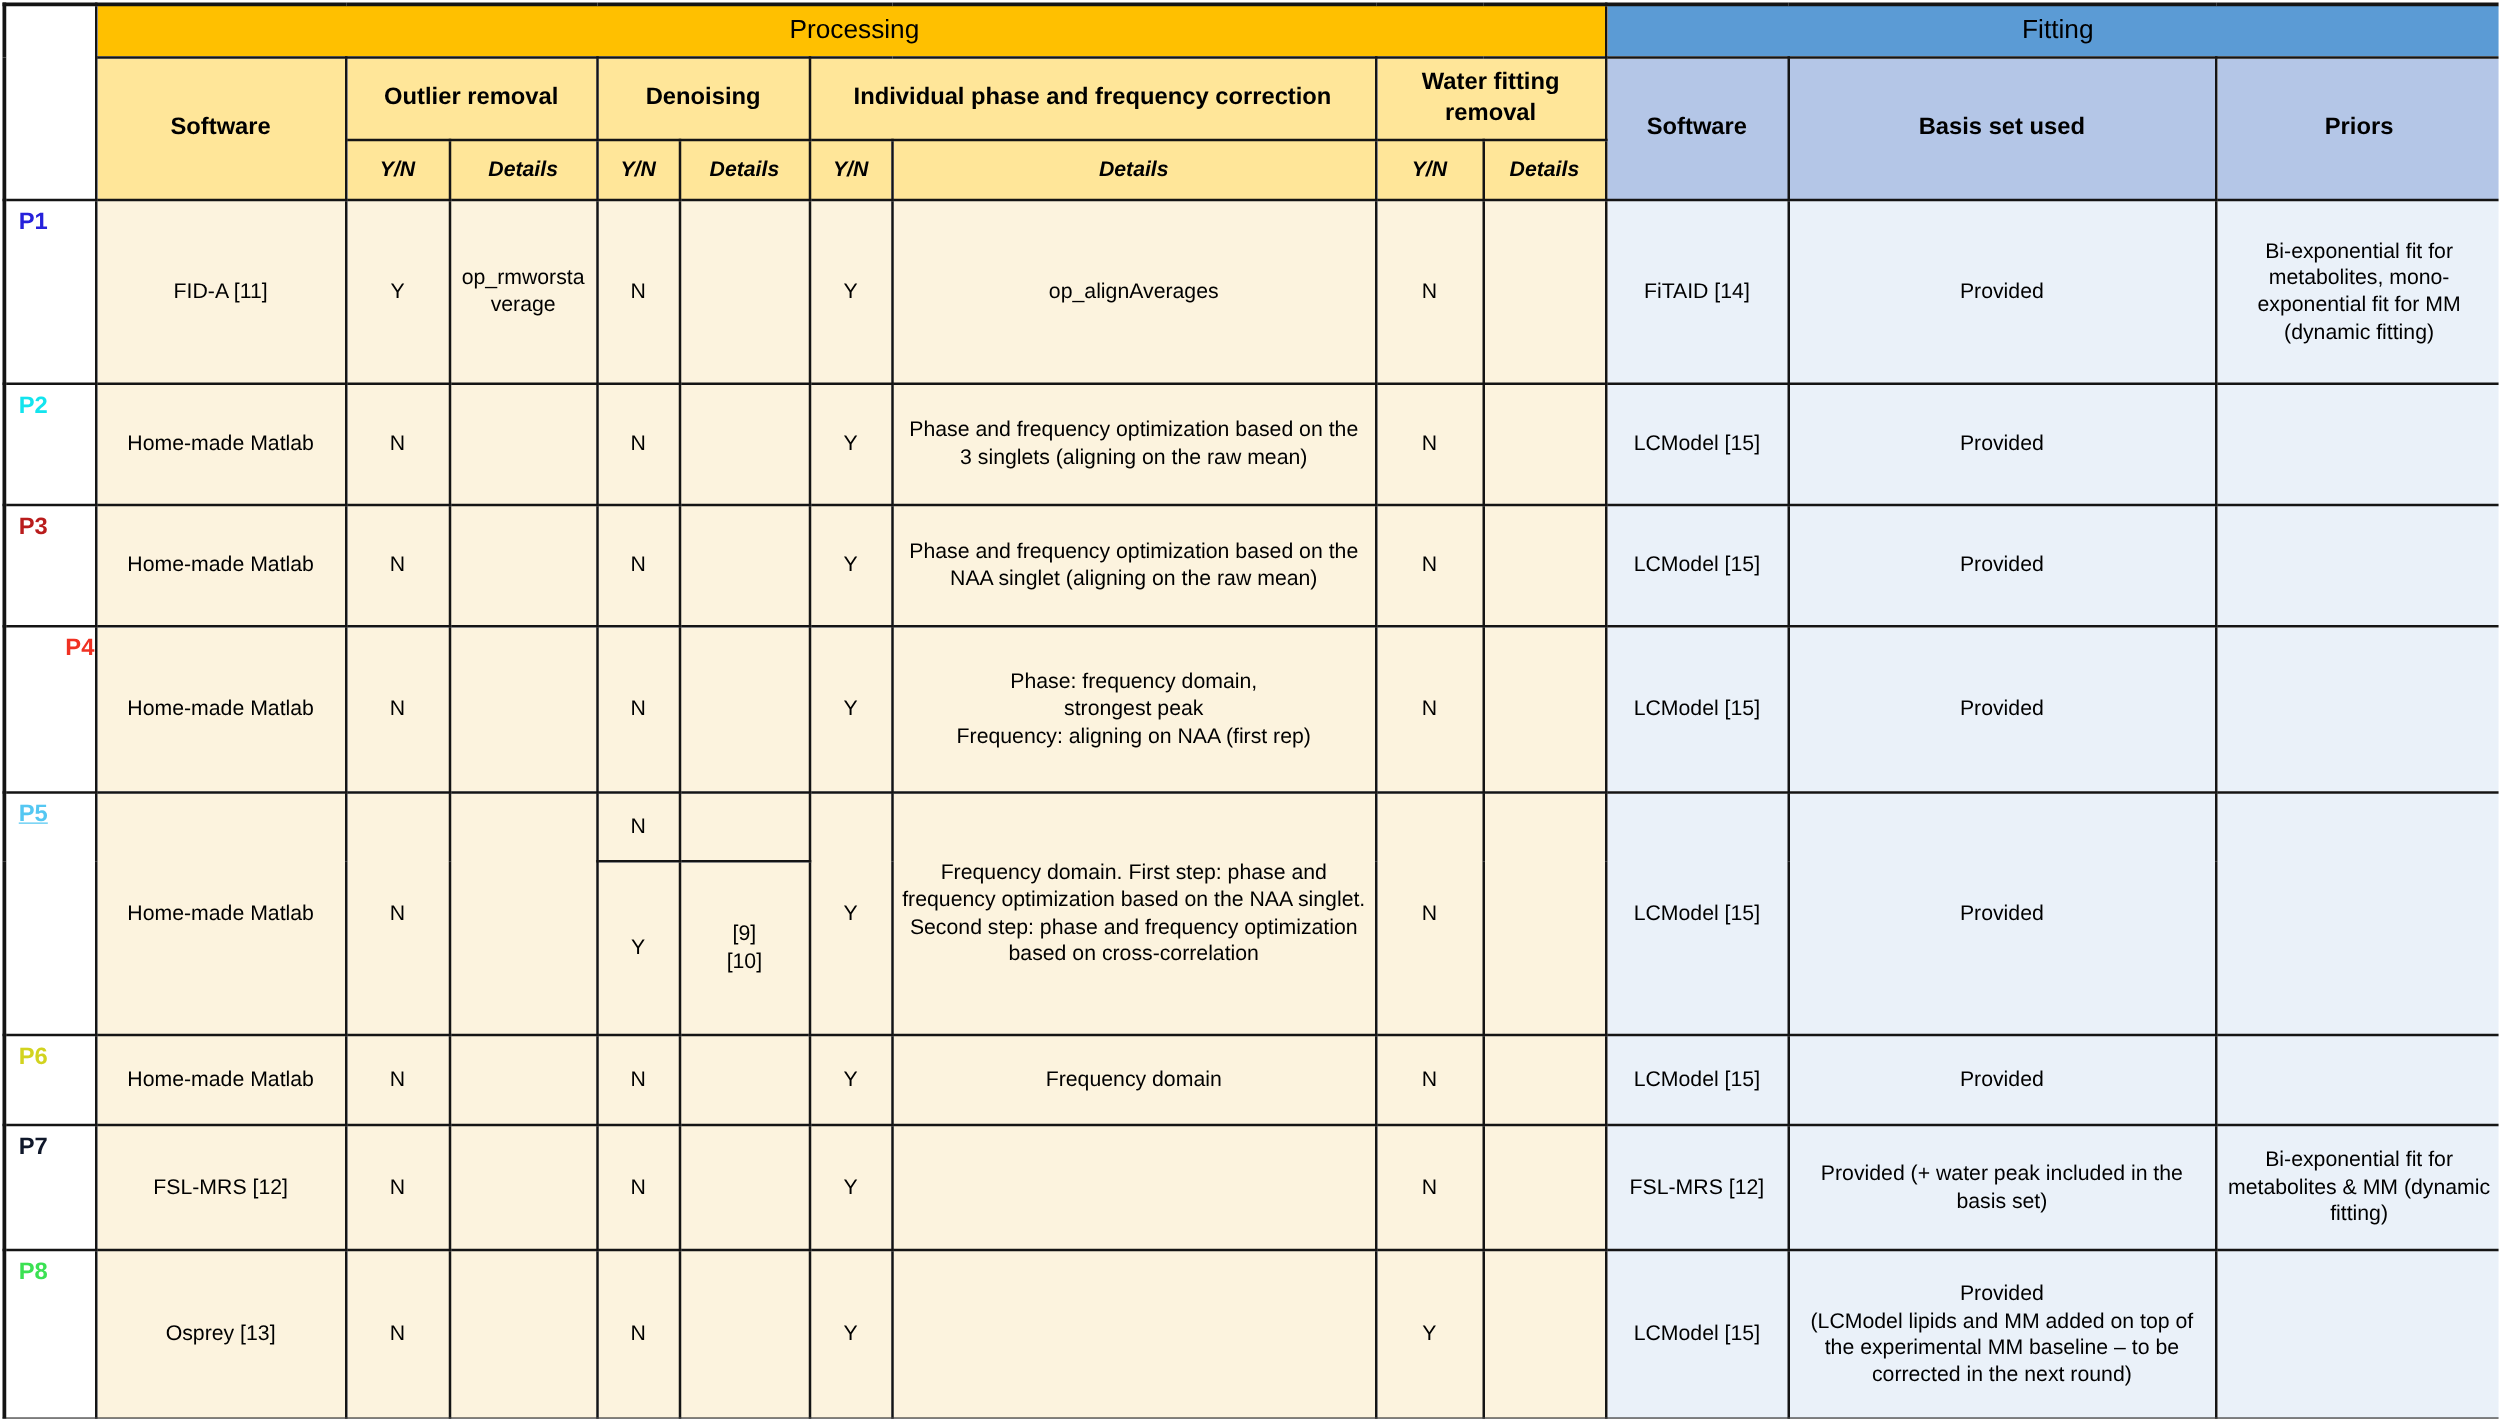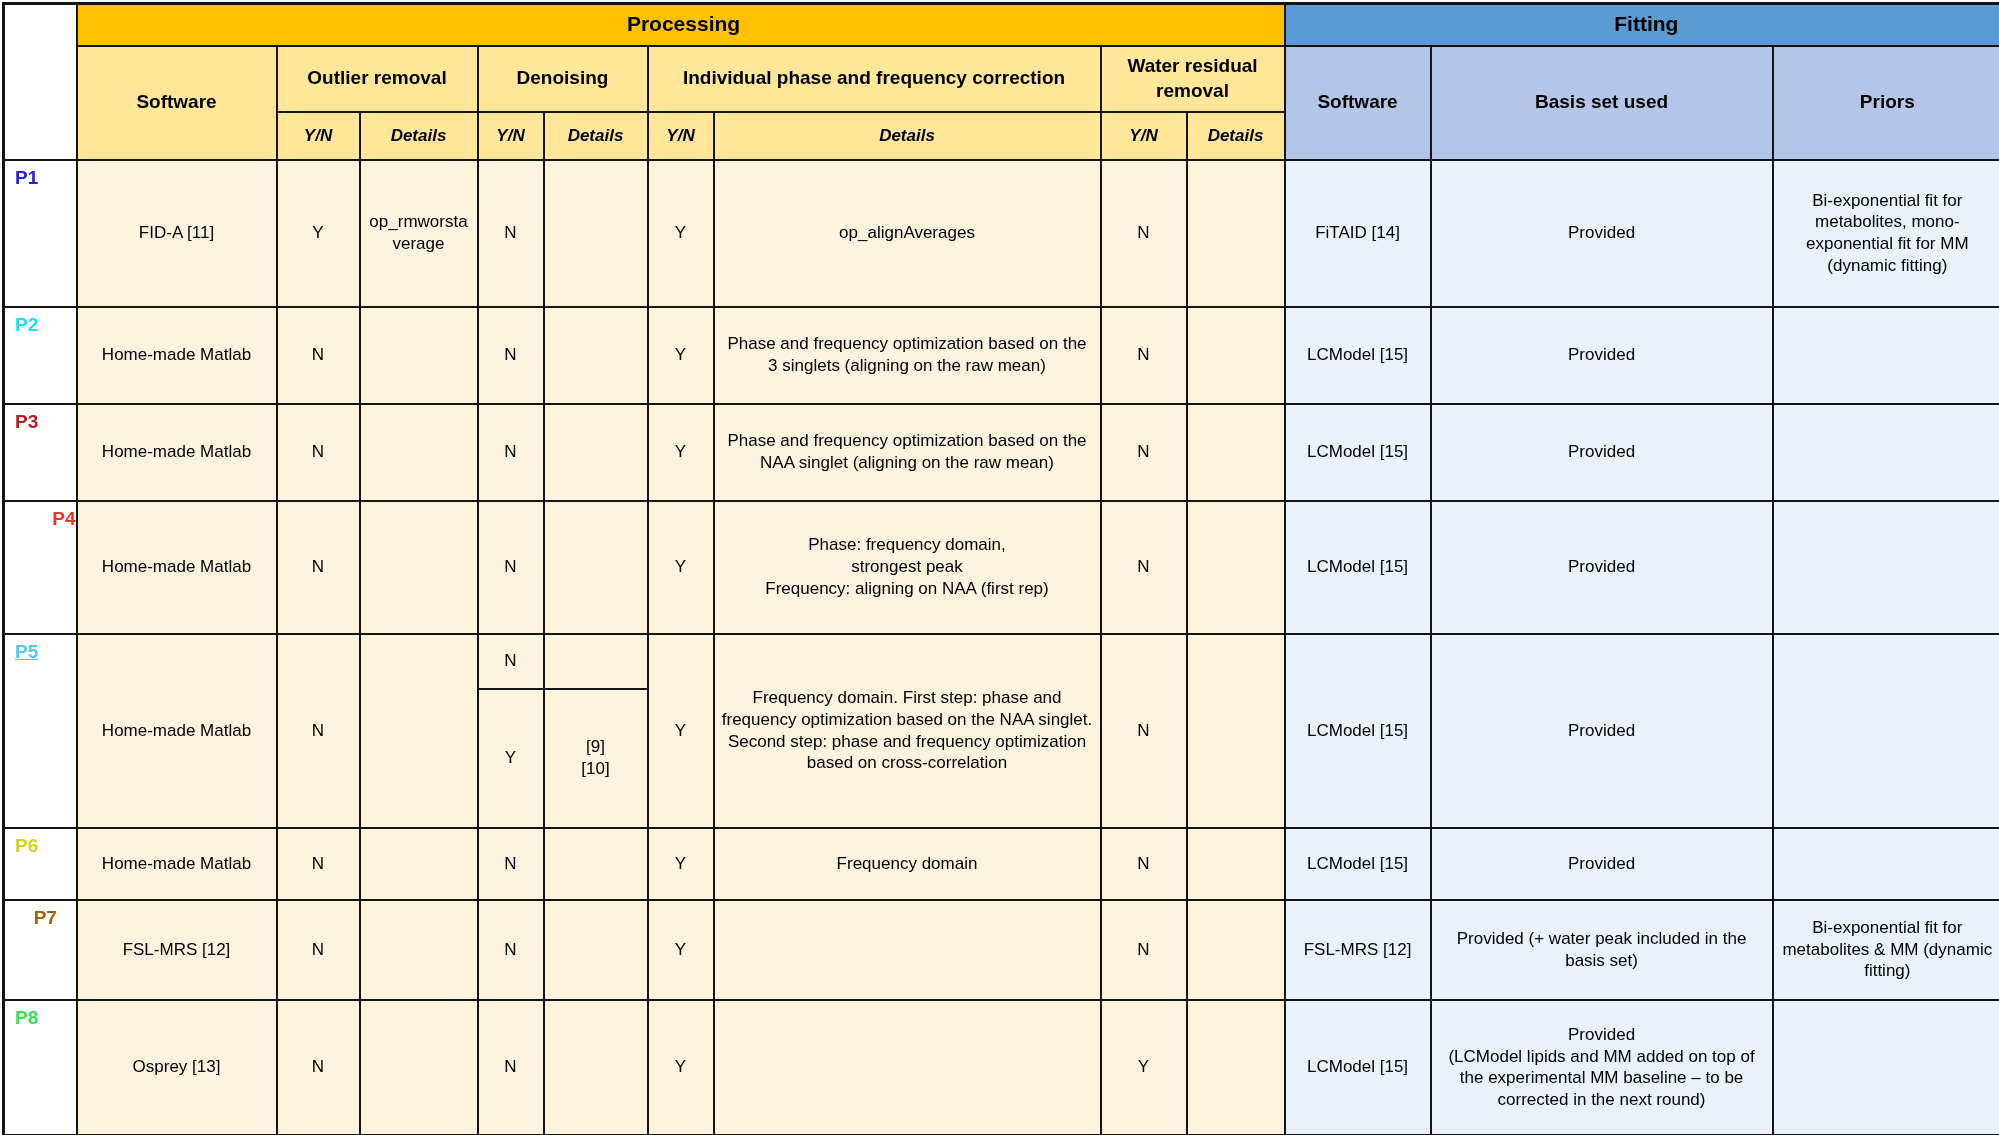--- a/index.html
+++ b/index.html
@@ -5,21 +5,21 @@
   html,body{margin:0;padding:0;background:#ffffff;color:#000;
     font-family:"Liberation Sans","DejaVu Sans",sans-serif;}
   .wrap{width:1999px;height:1135px;overflow:hidden;background:#fff;}
   table{border-collapse:collapse;table-layout:fixed;width:1993px;
     margin:2px 0 0 2px;border:3px solid var(--border-color,#141414);}
   td,th{border:2px solid var(--border-color,#141414);
     text-align:center;vertical-align:middle;
     padding:2px 6px;white-space:pre-line;line-height:1.28;
     font-size:17px;font-weight:normal;overflow:hidden;}
   
-  th.sec{font-size:21px;font-weight:bold;padding-left:12px;}
+  th.sec{font-size:21px;font-weight:normal;padding-left:12px;}
   th.sec-proc{background:var(--processing-header-bg,#FFC000);}
   th.sec-fit{background:var(--fitting-header-bg,#5B9BD5);}
   
   th.hy{background:var(--processing-subheader-bg,#FFE699);font-size:19px;font-weight:bold;}
   th.hb{background:var(--fitting-subheader-bg,#B4C6E7);font-size:19px;font-weight:bold;}
   th.yn{background:var(--processing-subheader-bg,#FFE699);
     font-size:17px;font-weight:bold;font-style:italic;}
   
   td.pc{background:var(--processing-cell-bg,#FCF3DE);}
   td.fc{background:var(--fitting-cell-bg,#EAF1F9);}
@@ -52,21 +52,21 @@
     <tr style="height:42px">
       <th class="corner" rowspan="3"></th>
       <th class="sec sec-proc" colspan="9">Processing</th>
       <th class="sec sec-fit" colspan="3">Fitting</th>
     </tr>
     <tr style="height:66px">
       <th class="hy" rowspan="2">Software</th>
       <th class="hy" colspan="2">Outlier removal</th>
       <th class="hy" colspan="2">Denoising</th>
       <th class="hy" colspan="2">Individual phase and frequency correction</th>
-      <th class="hy" colspan="2">Water residual removal</th>
+      <th class="hy" colspan="2">Water fitting removal</th>
       <th class="hb" rowspan="2">Software</th>
       <th class="hb" rowspan="2">Basis set used</th>
       <th class="hb" rowspan="2">Priors</th>
     </tr>
     <tr style="height:48px">
       <th class="yn">Y/N</th>
       <th class="yn">Details</th>
       <th class="yn">Y/N</th>
       <th class="yn">Details</th>
       <th class="yn">Y/N</th>
@@ -174,21 +174,21 @@
       <td class="pc">Y</td>
       <td class="pc">Frequency domain</td>
       <td class="pc">N</td>
       <td class="pc"></td>
       <td class="fc">LCModel [15]</td>
       <td class="fc">Provided</td>
       <td class="fc"></td>
     </tr>
 
     <tr style="height:100px">
-      <td class="lbl" style="color: #a16207; text-align: center;">P7</td>
+      <td class="lbl" style="color: #0f172a;">P7</td>
       <td class="pc">FSL-MRS [12]</td>
       <td class="pc">N</td>
       <td class="pc"></td>
       <td class="pc">N</td>
       <td class="pc"></td>
       <td class="pc">Y</td>
       <td class="pc"></td>
       <td class="pc">N</td>
       <td class="pc"></td>
       <td class="fc">FSL-MRS [12]</td>

